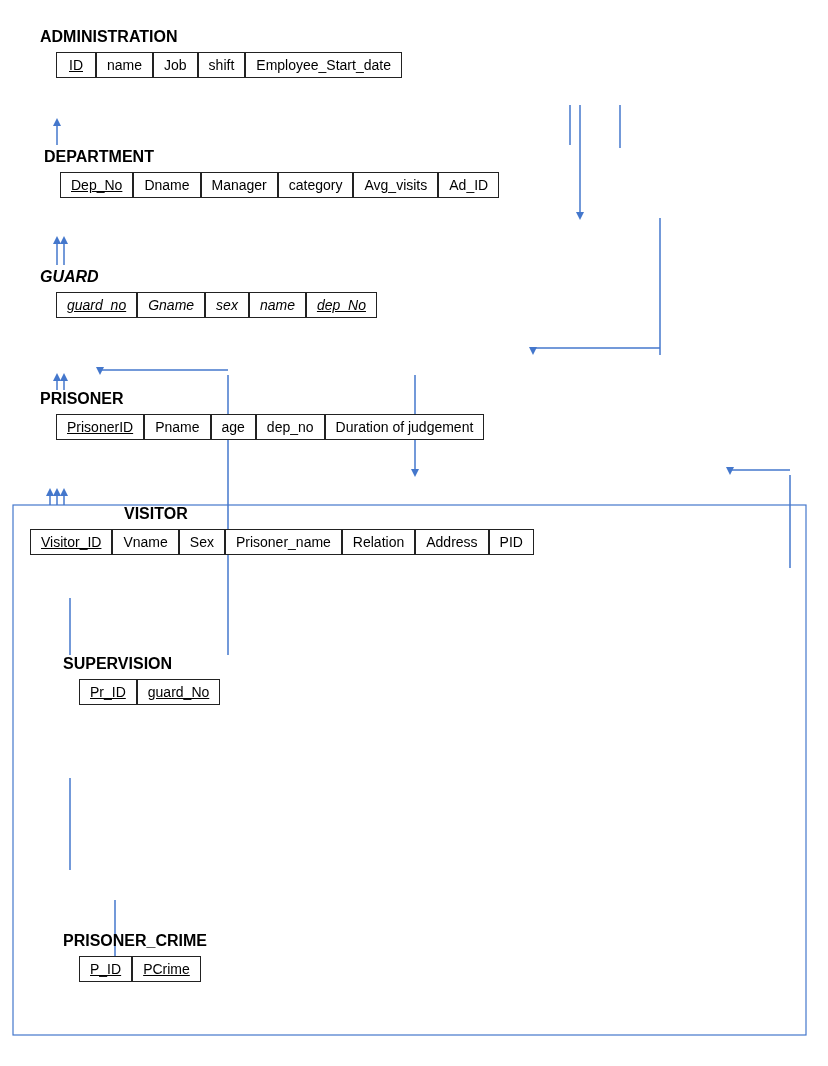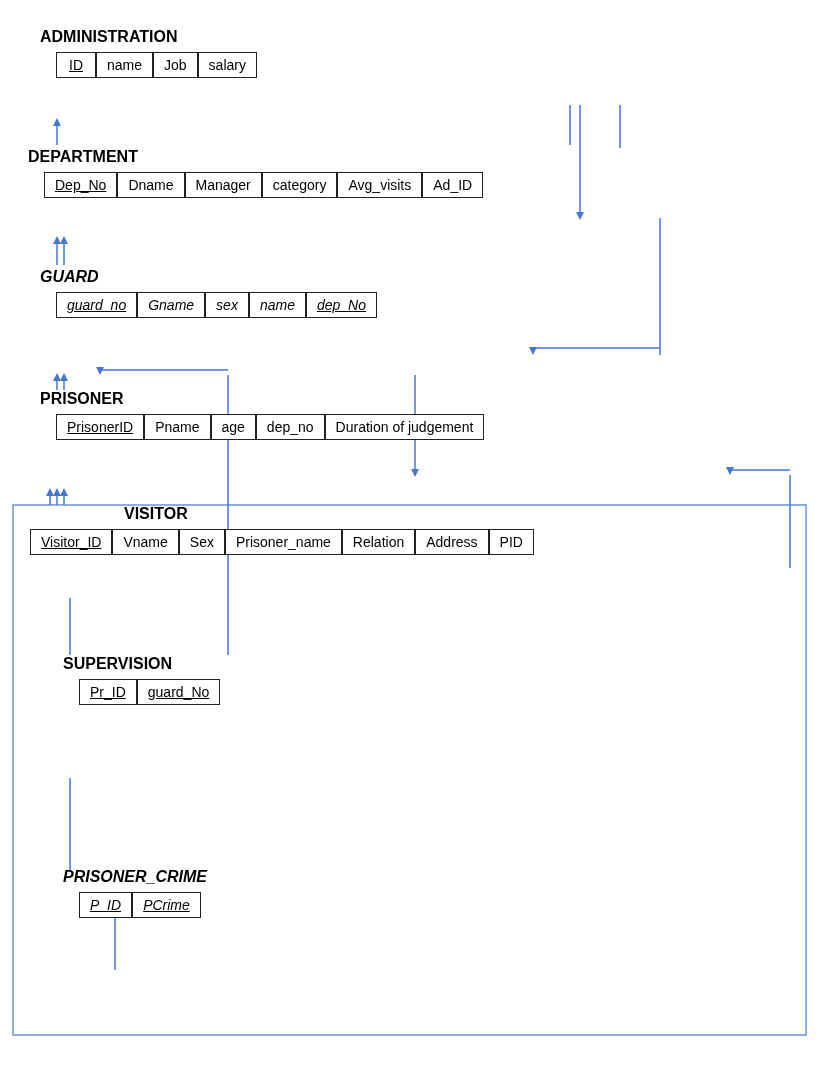--- a/index.html
+++ b/index.html
@@ -119,25 +119,26 @@
     <line x1="115" y1="900" x2="115" y2="970" stroke="#4477cc" stroke-width="1.5"></line>
 
   </svg>
 
   <div class="entity-block" style="top:28px; left:40px;">
     <div class="entity-title">ADMINISTRATION</div>
     <div class="entity-table">
       <div class="entity-cell underline">ID</div>
       <div class="entity-cell">name</div>
       <div class="entity-cell">Job</div>
-      <div class="entity-cell">salary</div>
-    </div>
-  </div>
-
-  <div class="entity-block" style="top:148px; left:28px;">
+      <div class="entity-cell">shift</div>
+      <div class="entity-cell">Employee_Start_date</div>
+    </div>
+  </div>
+
+  <div class="entity-block" style="top:148px; left:44px;">
     <div class="entity-title">DEPARTMENT</div>
     <div class="entity-table">
       <div class="entity-cell underline">Dep_No</div>
       <div class="entity-cell">Dname</div>
       <div class="entity-cell">Manager</div>
       <div class="entity-cell">category</div>
       <div class="entity-cell">Avg_visits</div>
       <div class="entity-cell">Ad_ID</div>
     </div>
   </div>
@@ -179,21 +180,21 @@
 
   <div class="entity-block" style="top:640px; left:63px;margin-top:15px;">
     <div class="entity-title">SUPERVISION</div>
     <div class="entity-table">
       <div class="entity-cell underline">Pr_ID</div>
       <div class="entity-cell underline">guard_No</div>
     </div>
   </div>
 
 
-  <div class="entity-block" style="top:868px; left:63px;font-style:italic;">
+  <div class="entity-block" style="top:932px; left:63px;">
     <div class="entity-title">PRISONER_CRIME</div>
     <div class="entity-table">
       <div class="entity-cell underline">P_ID</div>
       <div class="entity-cell underline">PCrime</div>
     </div>
   </div>
 
 </div>
 
 </body></html>

